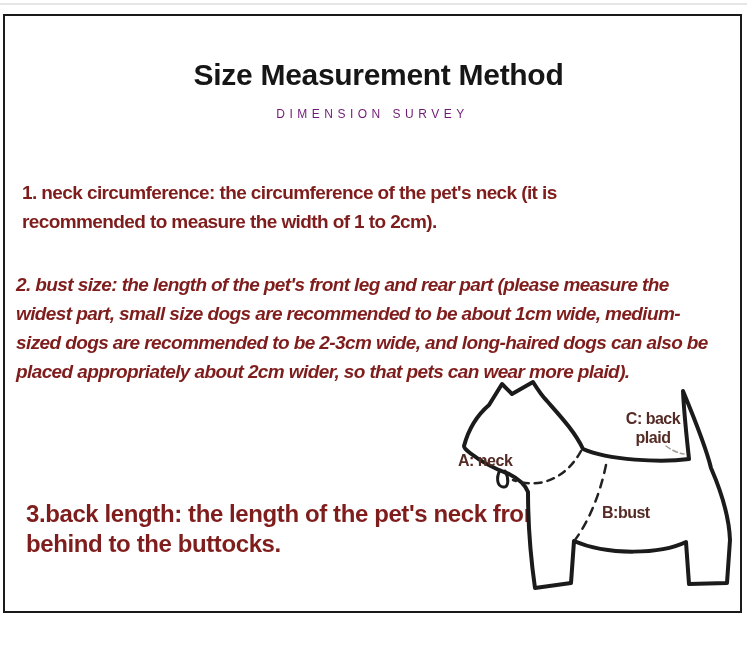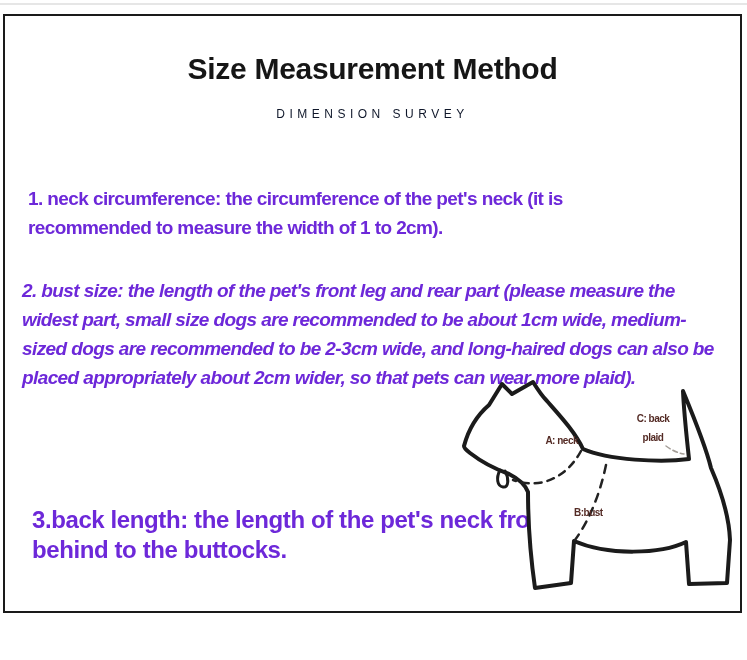--- a/index.html
+++ b/index.html
@@ -16,50 +16,50 @@
   }
   .frame{
     position:absolute;left:3px;top:14px;
     width:739px;height:599px;
     box-sizing:border-box;
     border:2px solid #1a1a1a;
     background:#ffffff;
   }
   .title{
     position:absolute;left:3px;top:52px;width:739px;
-    margin:0;
+    margin:6px;
     text-align:center;
     font-size:30px;font-weight:700;color:#161616;
     letter-spacing:-0.3px;
   }
   .subtitle{
     position:absolute;left:3px;top:107px;width:739px;
     text-align:center;
-    font-size:12px;font-weight:400;color:#0f172a;
+    font-size:12px;font-weight:400;color:#701a75;
     letter-spacing:4.5px;
   }
   .para{
-    position:absolute;margin:14px;
-    font-weight:700;color:#6d28d9;
+    position:absolute;margin:8px;
+    font-weight:700;color:#7f1d1d;
     font-size:19px;line-height:29px;letter-spacing:-0.6px;
   }
   .p1{left:14px;top:170px;width:655px;}
   .p2{left:8px;top:262px;width:700px;font-style:italic;}
   .p3{left:18px;top:491px;width:520px;font-size:24px;line-height:30px;letter-spacing:-0.4px;}
   .dog-svg{
     position:absolute;left:450px;top:368px;width:297px;height:252px;
   }
   .lbl{
     position:absolute;
     font-weight:700;color:#542b25;
-    font-size:10px;line-height:20px;letter-spacing:-0.5px;
+    font-size:16px;line-height:20px;letter-spacing:-0.5px;
   }
-  .lbl-a{left:458px;top:431px;width:120px;text-align:right;}
+  .lbl-a{left:458px;top:451px;width:120px;text-align:left;}
   .lbl-c{left:612px;top:409px;width:82px;text-align:center;line-height:19px;}
-  .lbl-b{left:574px;top:503px;}
+  .lbl-b{left:602px;top:503px;}
 </style>
 </head>
 <body>
 
 <div class="page">
 
   <div class="top-line"></div>
 
   <div class="frame"></div>
 

